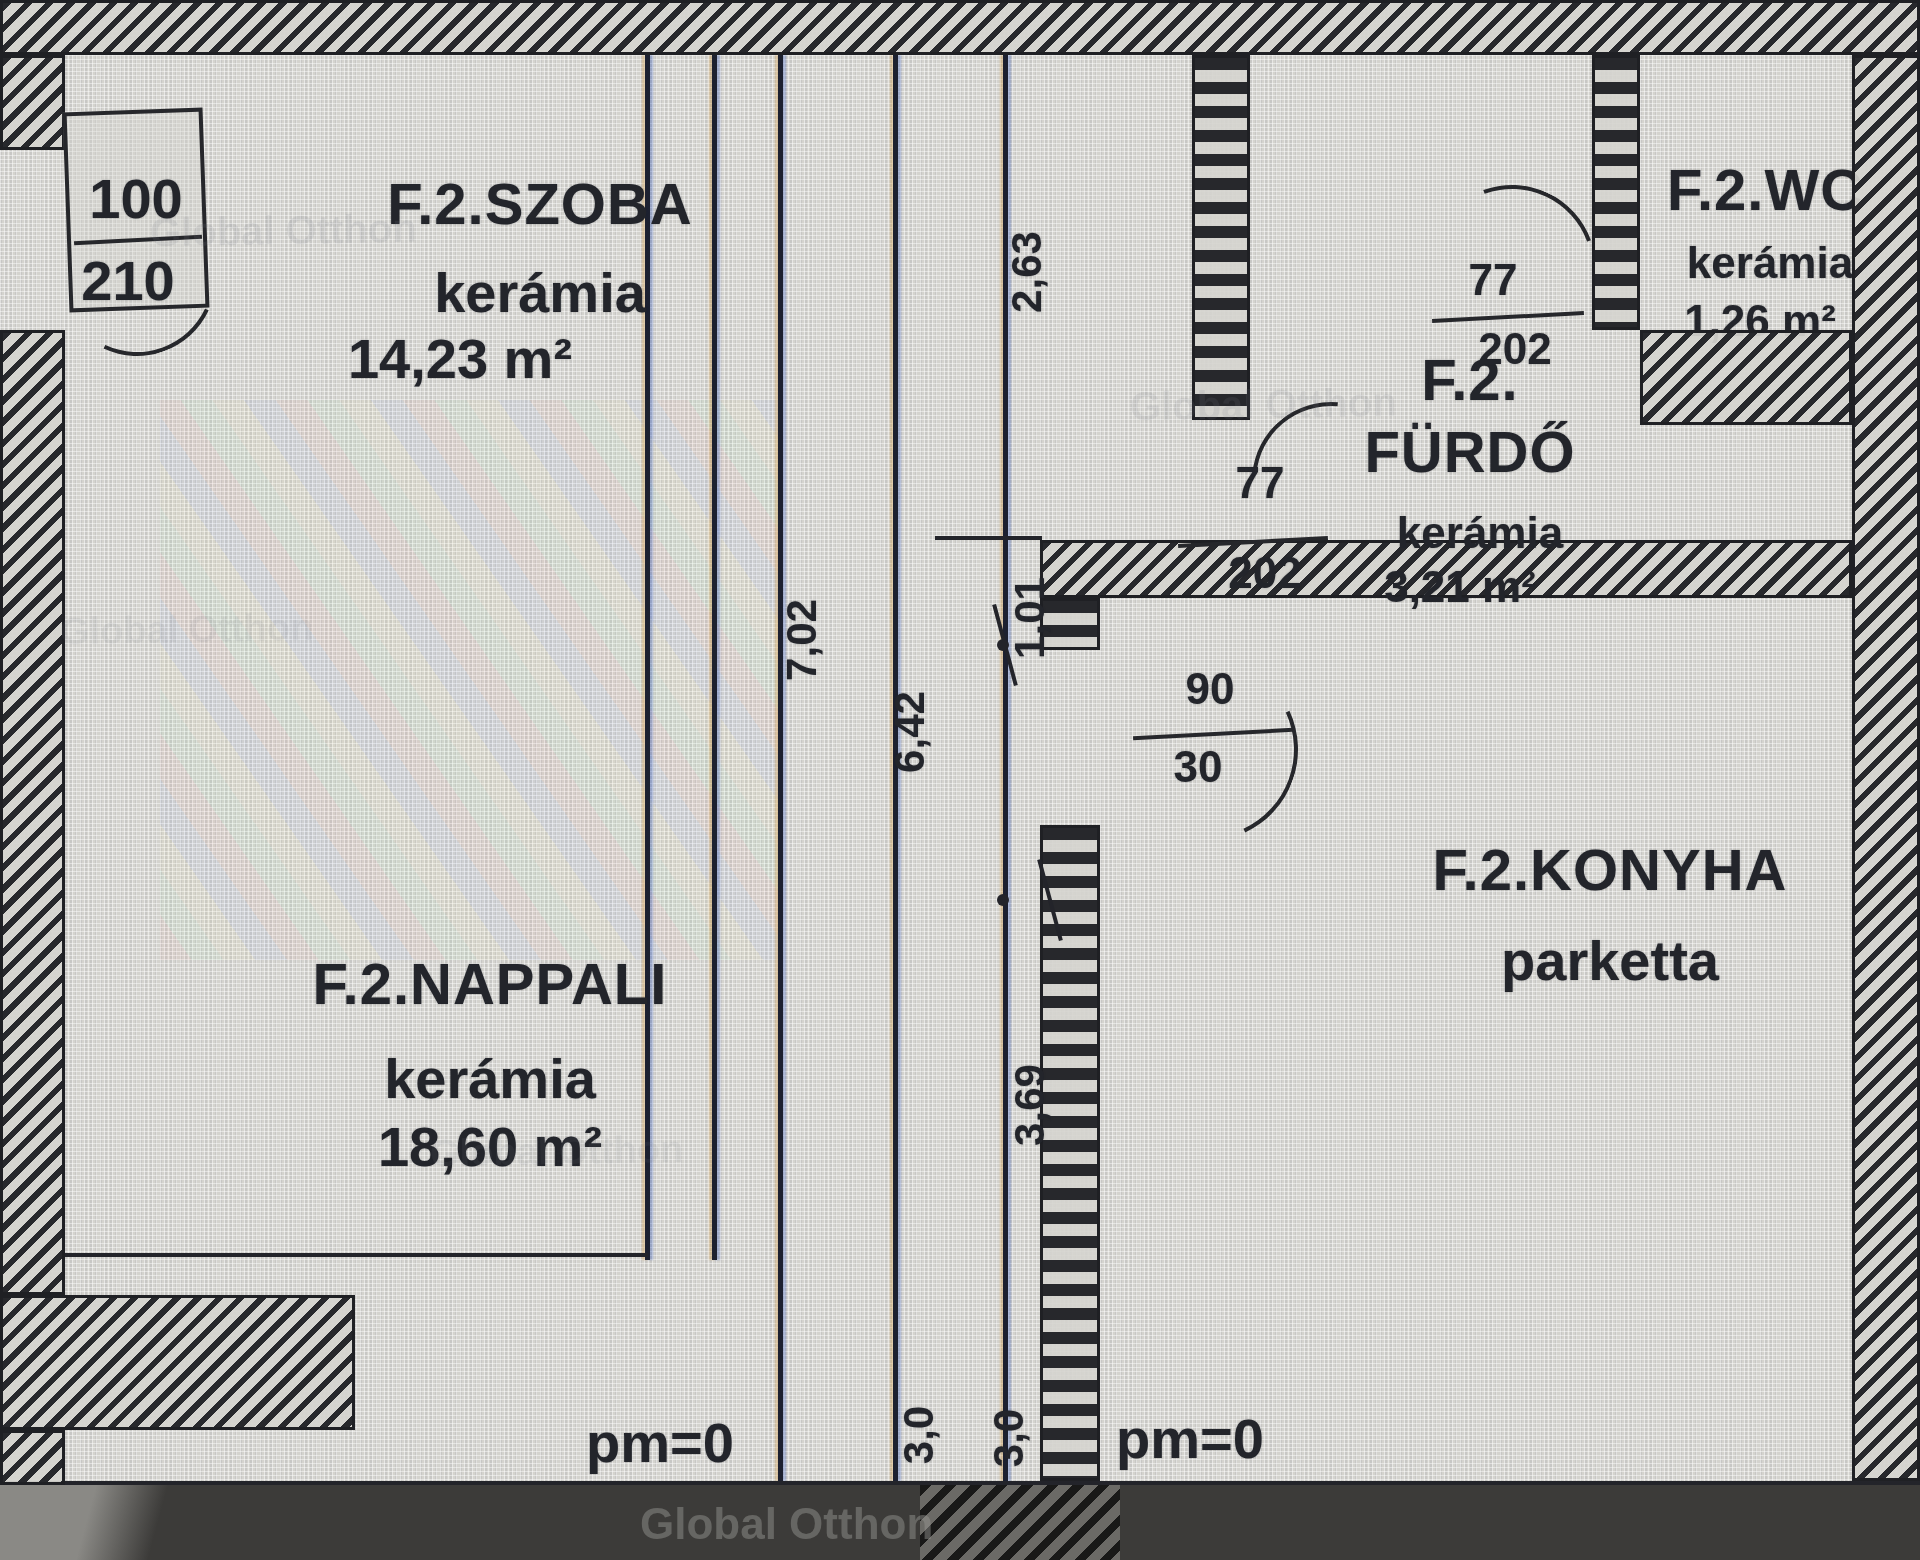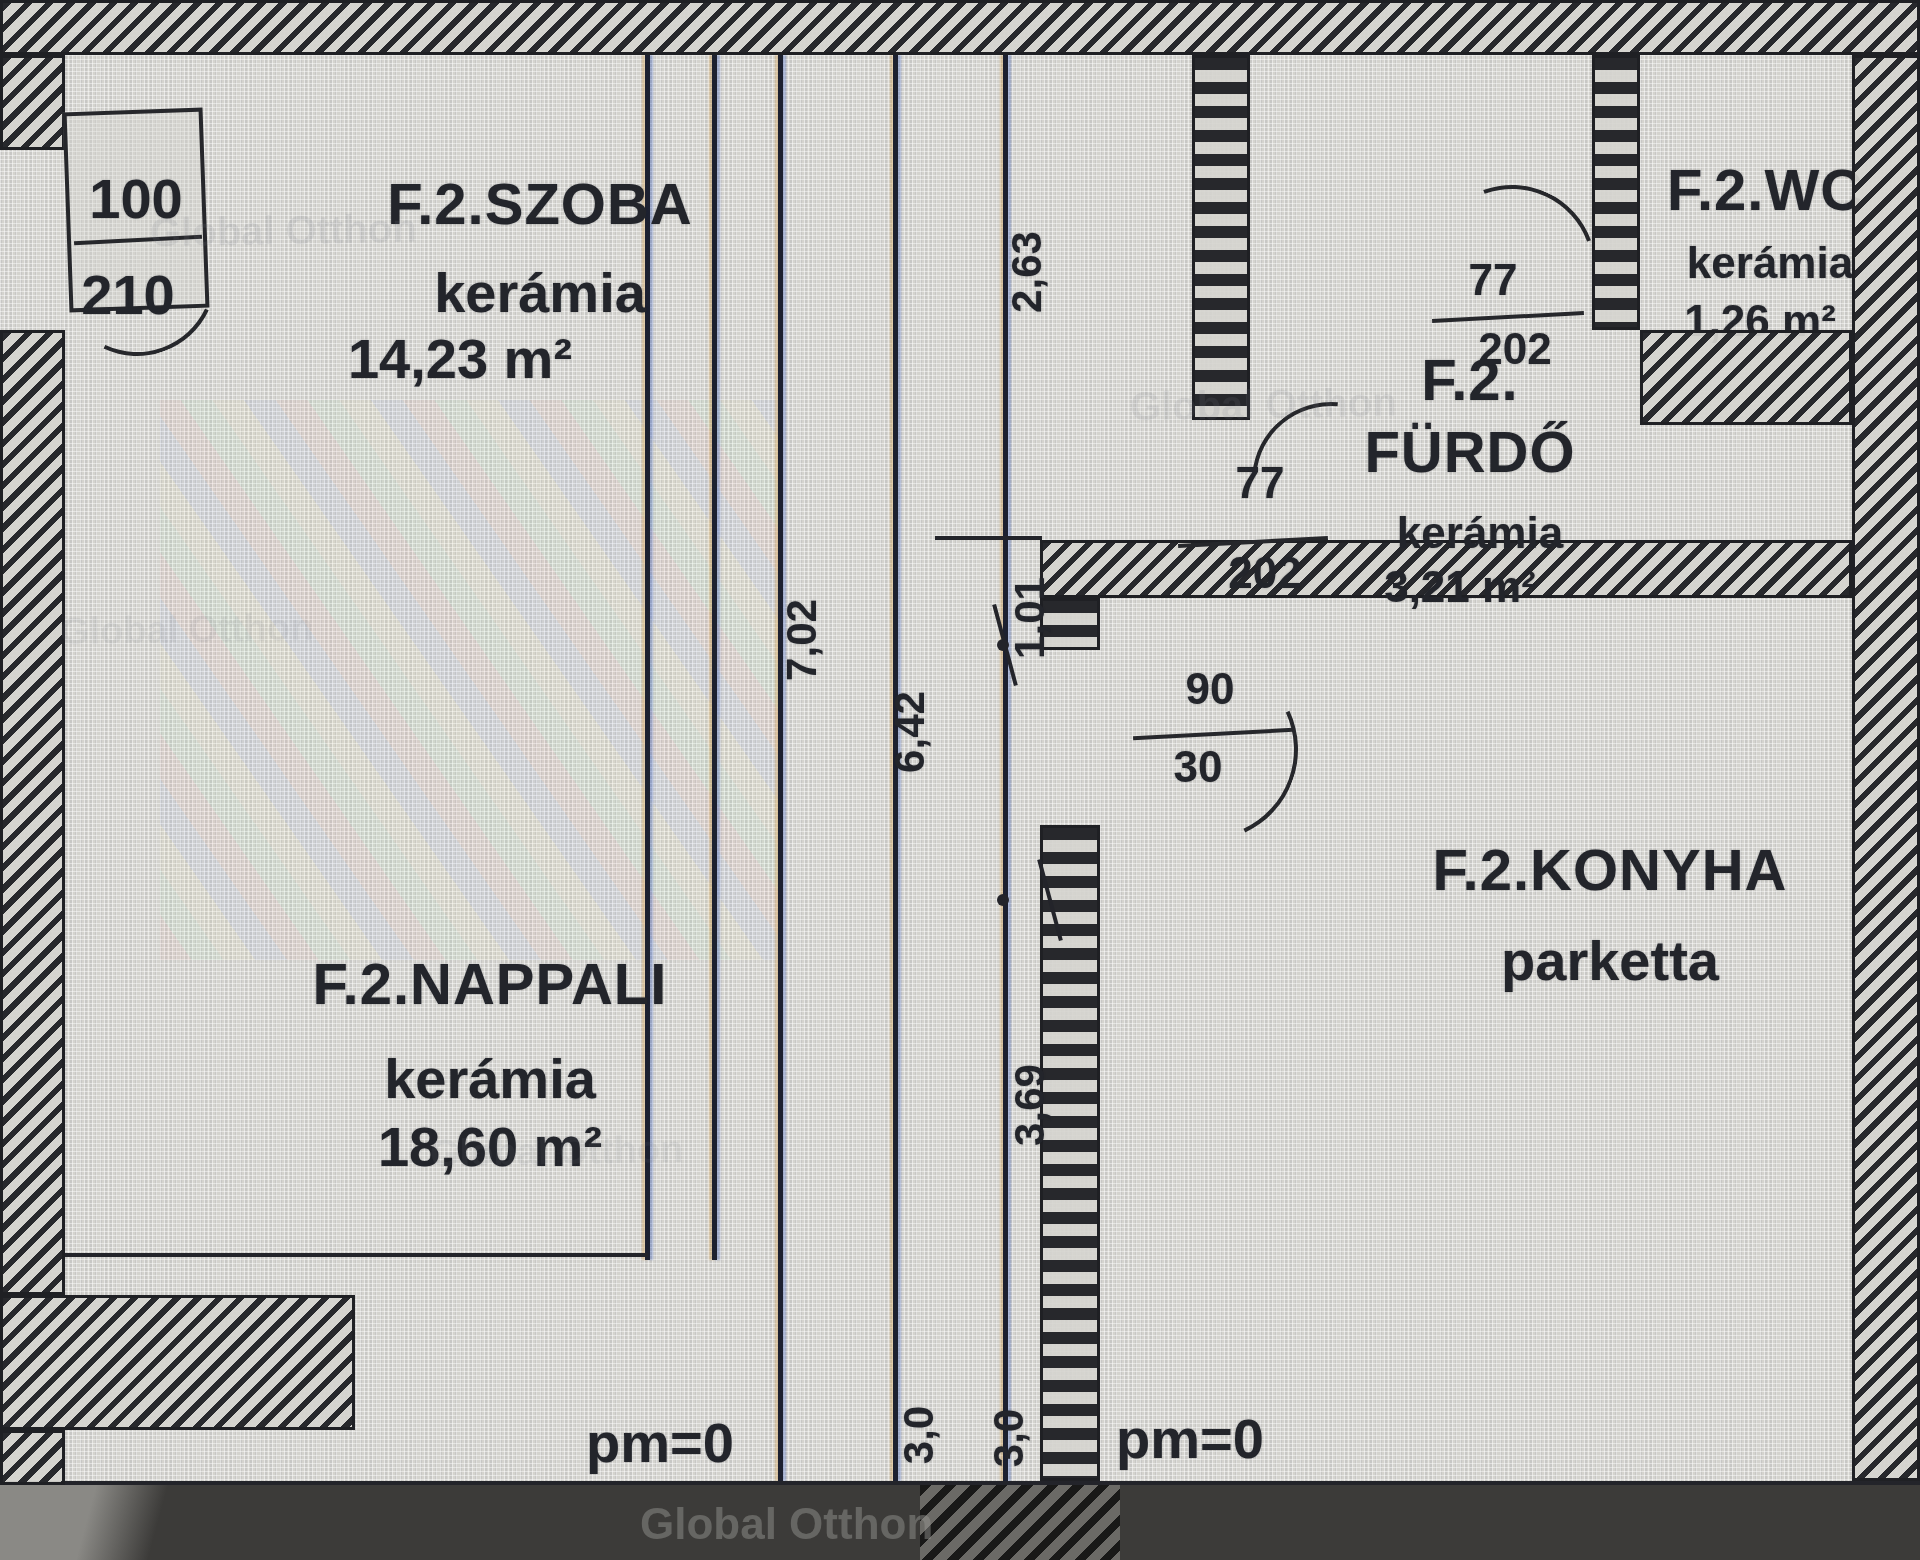--- a/index.html
+++ b/index.html
@@ -74,21 +74,21 @@
   <div class="hline" style="left:0;top:1481px;width:1920px;"></div>
 
   <div class="tick" style="left:963px;top:643px;"></div>
   <div class="dot" style="left:997px;top:639px;"></div>
   <div class="tick" style="left:1008px;top:898px;"></div>
   <div class="dot" style="left:997px;top:894px;"></div>
 
   <div class="dbox" style="left:66px;top:110px;width:140px;height:200px;transform:rotate(-2deg);"></div>
   <div class="txt t46" style="left:70px;top:168px;width:132px;">100</div>
   <div class="frac" style="left:74px;top:238px;width:128px;transform:rotate(-3deg);"></div>
-  <div class="txt t46" style="left:62px;top:250px;width:132px;margin-top:14px;">210</div>
+  <div class="txt t46" style="left:62px;top:250px;width:132px;">210</div>
   <div class="arc" style="left:58px;top:198px;width:150px;height:150px;border-bottom-color:#26272b;transform:rotate(-20deg);"></div>
 
   <div class="txt t58" style="left:290px;top:172px;width:500px;">F.2.SZOBA</div>
   <div class="txt t46" style="left:290px;top:262px;width:500px;">kerámia</div>
   <div class="txt t46" style="left:210px;top:328px;width:500px;">14,23 m²</div>
 
   <div class="txt t58" style="left:250px;top:952px;width:480px;text-align:center;">F.2.NAPPALI</div>
   <div class="txt t46" style="left:250px;top:1048px;width:480px;">kerámia</div>
   <div class="txt t46" style="left:250px;top:1116px;width:480px;">18,60 m²</div>
 

